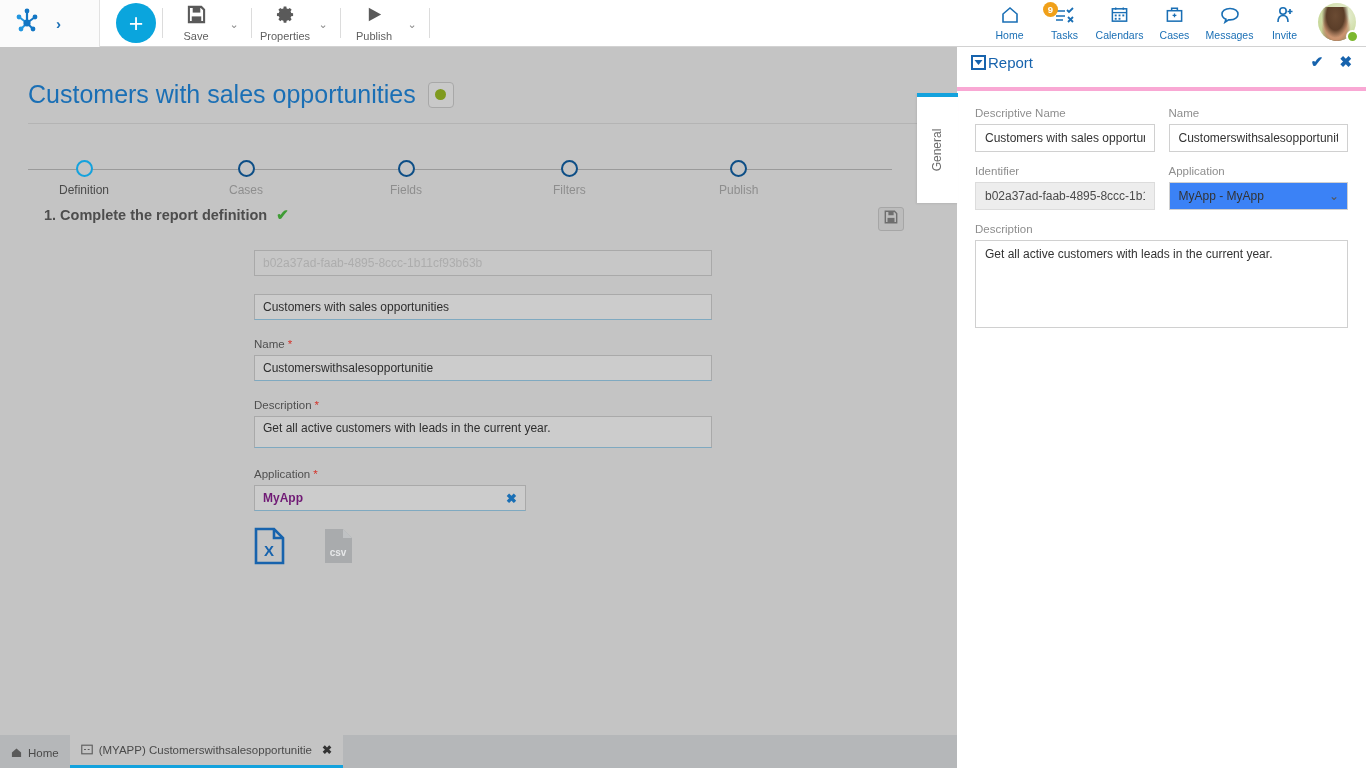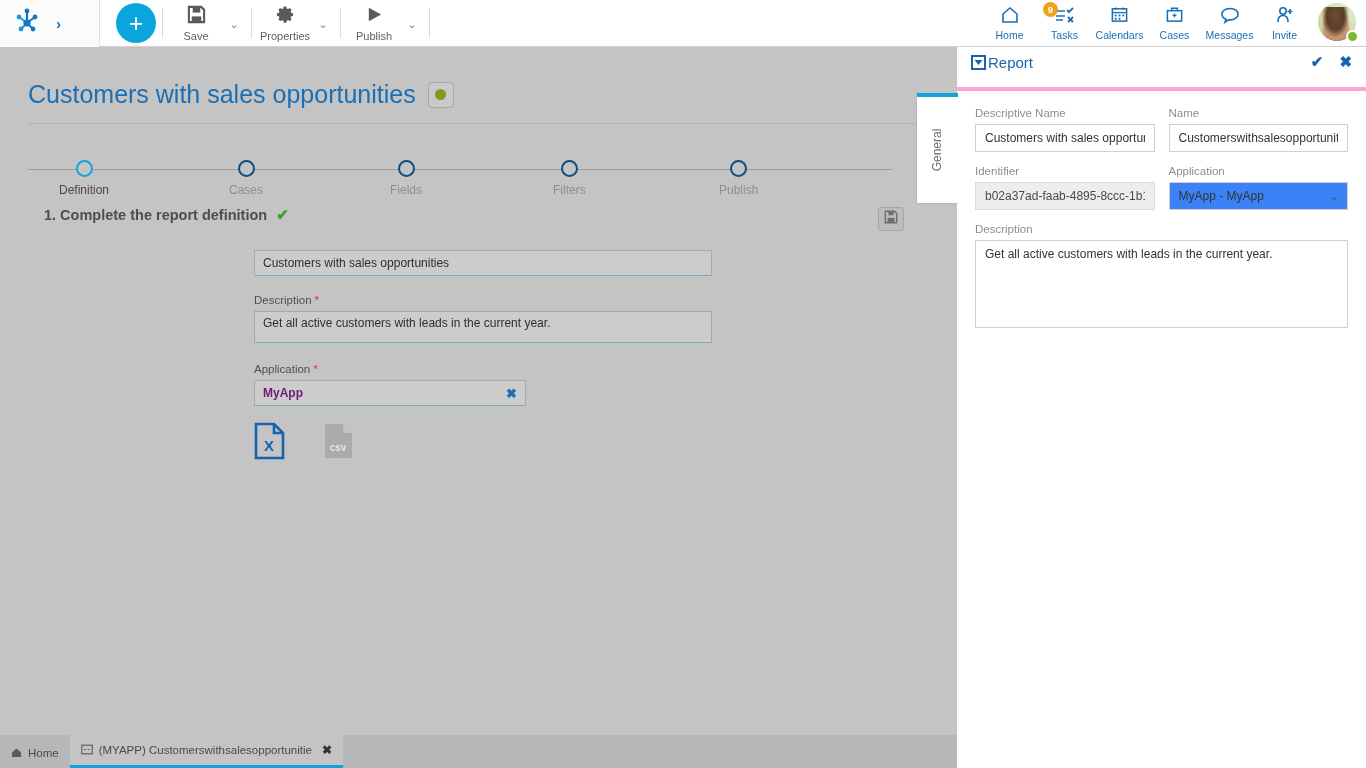--- a/index.html
+++ b/index.html
@@ -482,26 +482,33 @@
     </span>
   </div>
 
   <div id="form-area">
     <div id="section-title">
       <span>1. Complete the report definition</span>
       <span id="section-check">✔</span>
     </div>
 
     <div class="field" style="margin-top:26px">
+      <input class="field-input disabled" disabled="" value="b02a37ad-faab-4895-8ccc-1b11cf93b63b" style="">
     </div>
 
     <div class="field" style="margin-top:18px">
       <input class="field-input" value="Customers with sales opportunities" style="">
     </div>
 
+    <div class="field" style="margin-top:18px">
+      <div class="field-label">
+        <span>Name</span><span class="req">*</span>
+      </div>
+      <input class="field-input" value="Customerswithsalesopportunitie" style="">
+    </div>
 
     <div class="field" style="margin-top:18px">
       <div class="field-label">
         <span>Description</span><span class="req">*</span>
       </div>
       <textarea class="field-textarea" style="">Get all active customers with leads in the current year.</textarea>
     </div>
 
     <div class="field" style="margin-top:16px">
       <div class="field-label">

